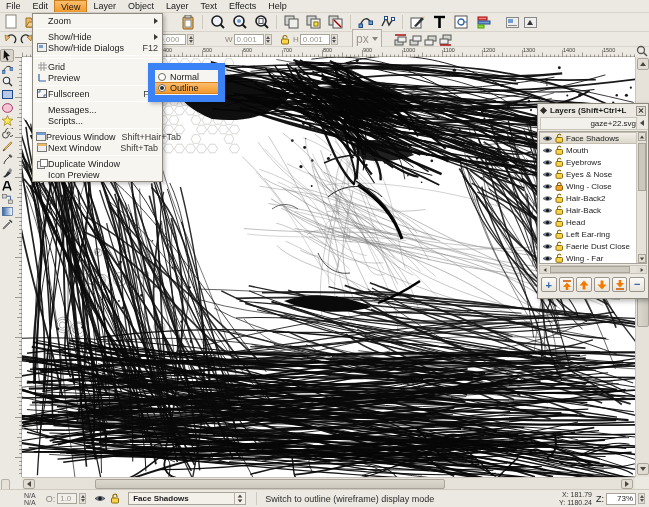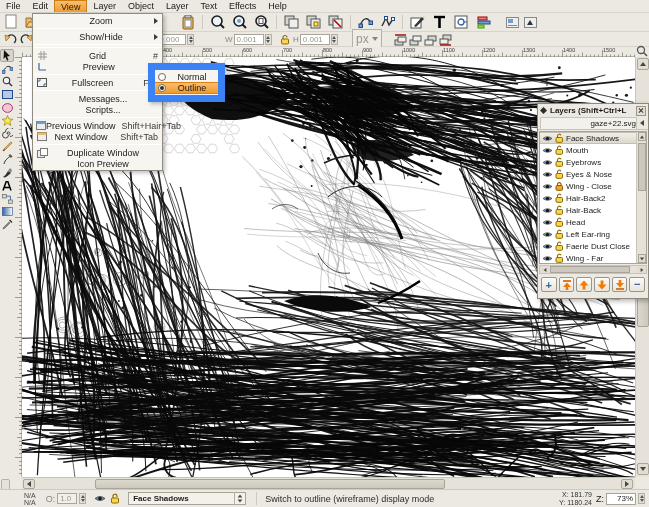--- a/index.html
+++ b/index.html
@@ -84,21 +84,21 @@
   .zoomctl { display:flex; align-items:center; gap:2px; margin-right:4px;}
   .zoomctl .box { width:30px; height:12px; border:1px solid #a9a49a; background:#fff; font-size:8px;
     display:flex; align-items:center; justify-content:flex-end; padding-right:2px;}
   .corner-grip { position:absolute; left:1px; top:479px; width:9px; height:16px;
     background:#e6e2da; border:1px solid #b5b0a6; border-radius:2px;}
   
   .menu { position:absolute; left:32px; top:13px; width:131px; background:#f7f5f0;
     border:1px solid #918c82; box-shadow:2px 2px 4px rgba(0,0,0,.25); z-index:40; padding:1px 0;}
   .mi { height:11px; display:flex; align-items:center; padding:0 4px 0 3px; position:relative;}
   .mi .ic { width:12px; display:flex; align-items:center; justify-content:center;}
-  .mi .txt { flex:1; white-space:nowrap;text-align:center;}
+  .mi .txt { flex:1; white-space:nowrap;}
   .mi .sc { color:#3c3a35; margin-left:6px;}
   .mi .sub { width:0; height:0; border-top:3px solid transparent; border-bottom:3px solid transparent; border-left:4px solid #3c3a35;}
   .mi.hl { background:linear-gradient(#fbbd6d,#f2992b); border-top:1px solid #d9821c; border-bottom:1px solid #d9821c; height:12px;}
   .msep { height:1px; background:#dcd8cf; border-bottom:1px solid #fff; margin:2px 1px;}
   .submenu { position:absolute; left:148px; top:63px; width:77px; background:#f7f5f0;
     border:7px solid #3b82f6; box-shadow:2px 2px 4px rgba(0,0,0,.25); z-index:41; padding:1px 0;}
   .radio { width:8px; height:8px; border:1px solid #6e6a61; border-radius:50%; background:#fff;
     display:flex; align-items:center; justify-content:center; margin-right:4px;}
   .radio .dot { width:4px; height:4px; border-radius:50%; background:#2e2c28;}
   
@@ -1618,20 +1618,30 @@
         <span class="ic"></span>
         <span class="txt">Zoom</span>
         <span class="sub"></span>
       </div>
     <div class="msep"></div>
     <div class="mi">
         <span class="ic"></span>
         <span class="txt">Show/Hide</span>
         <span class="sub"></span>
       </div>
+    <div class="mi">
+      <span class="ic">
+          <svg width="10" height="9">
+            <rect x="0.5" y="0.5" width="9" height="8" fill="#eeeeec" stroke="#777"></rect>
+            <rect x="2" y="2" width="4" height="3" fill="#729fcf"></rect>
+          </svg>
+        </span>
+      <span class="txt">Show/Hide Dialogs</span>
+        <span class="sc">F12</span>
+      </div>
     <div class="msep"></div>
     <div class="msep"></div>
     <div class="mi">
       <span class="ic">
           <svg width="9" height="9">
             <path d="M0,3 H9 M0,6 H9 M3,0 V9 M6,0 V9" stroke="#999" stroke-width="1"></path>
           </svg>
         </span>
       <span class="txt">Grid</span>
         <span class="sc">#</span>

